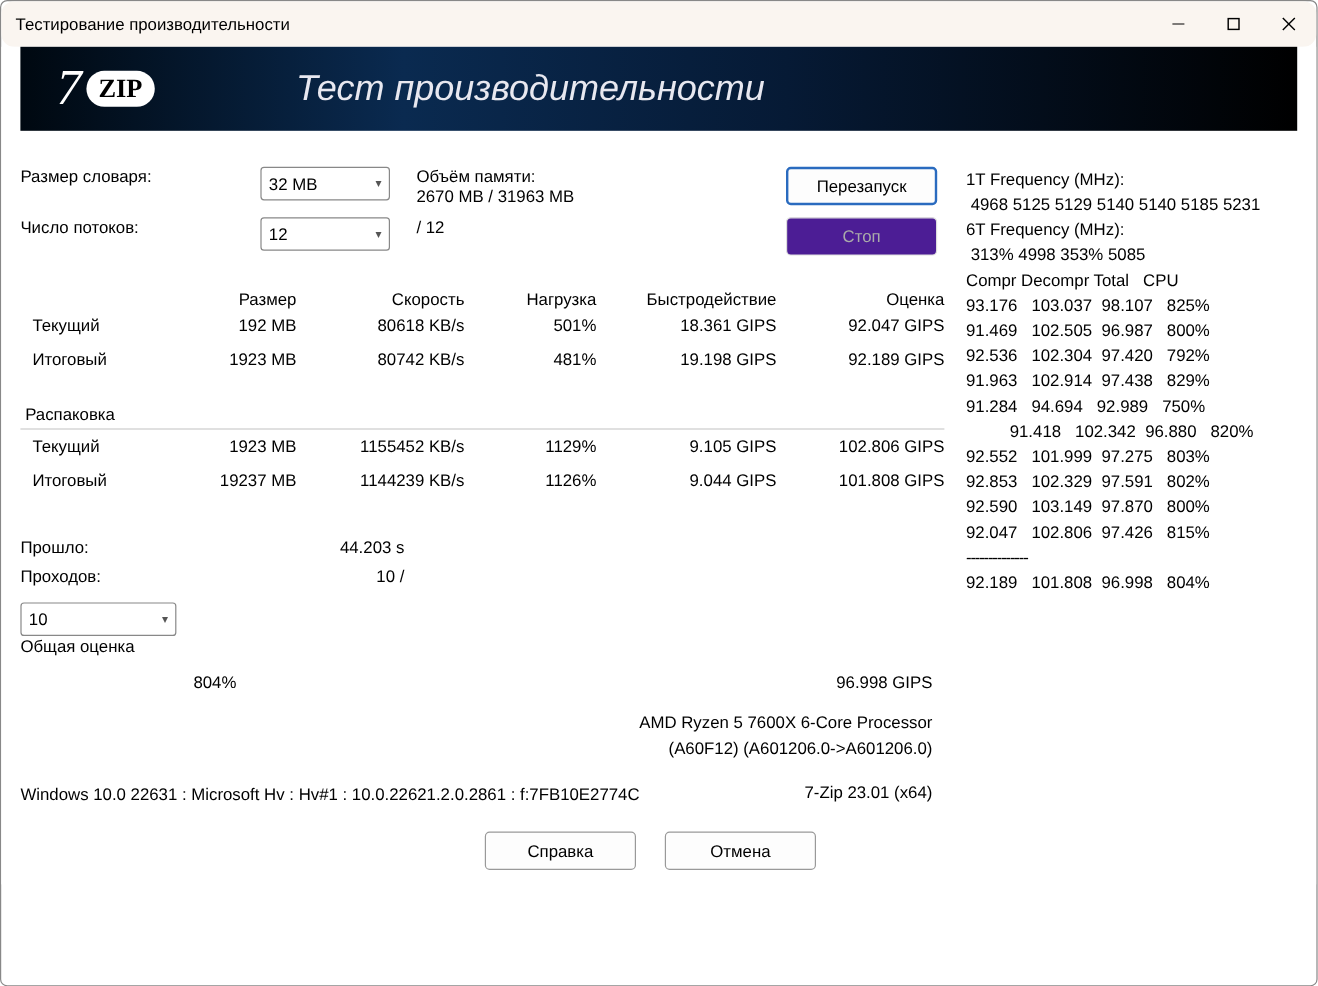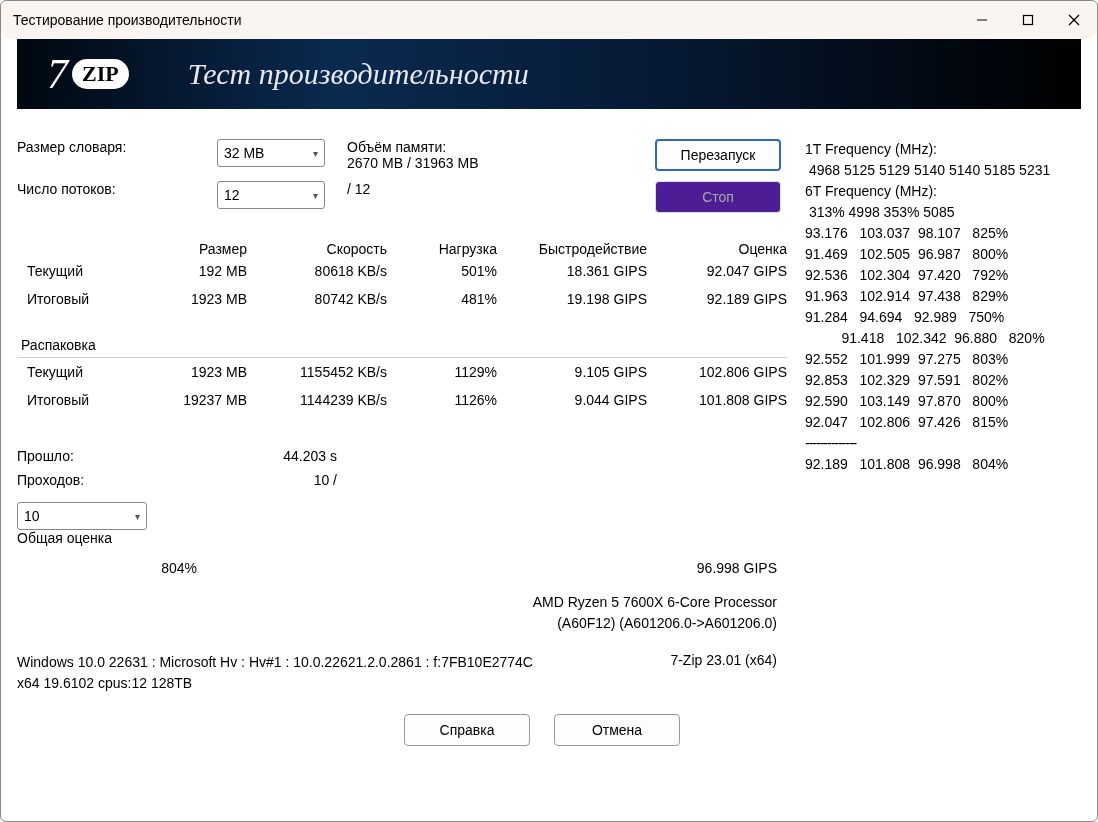--- a/index.html
+++ b/index.html
@@ -7,21 +7,21 @@
 .titlebar { display: flex; align-items: center; height: 38px; background: #faf5f0; padding: 0 0 0 12px; border-radius: 11px; }
 .titlebar-title { flex: 1; font-size: 14px; }
 .titlebar-buttons { display: flex; }
 .titlebar-btn { width: 46px; height: 38px; display: flex; align-items: center; justify-content: center; font-size: 14px; }
 .titlebar-btn svg { width: 12px; height: 12px; }
 .content { padding: 0 16px 12px 16px; background: #fff; }
 .banner { height: 70px; background: linear-gradient(90deg, #000810 0%, #0a2a50 30%, #061a35 60%, #000 100%); display: flex; align-items: center; padding-left: 30px; position: relative; }
 .banner-logo { font-family: Georgia, serif; font-size: 36px; color: #fff; font-style: italic; display:flex; align-items:center;}
 .banner-logo .seven { font-size: 42px; font-weight: 300; font-style: italic; margin-right: 2px;}
 .banner-zip { background:#fff; color:#000; padding:2px 10px; border-radius:16px; font-size:22px; font-weight:bold; font-style:normal; margin-left:2px;}
-.banner-text { font-family: Liberation Serif, serif; font-size: 30px; color: #e8e8f0; margin-left: 59px; font-style: italic;}
+.banner-text { font-family: Liberation Sans, sans-serif; font-size: 30px; color: #e8e8f0; margin-left: 118px; font-style: italic;}
 .main-area { display: flex; margin-top: 30px; }
 .left-col { flex: 1; padding-right: 10px; }
 .right-col { width: 300px; padding-left: 8px; line-height: 1.5; font-size: 14px;}
 .controls-row { display: flex; align-items: flex-start; margin-bottom: 10px; }
 .controls-row .lbl { width: 200px; }
 .combo { width: 108px; height: 28px; border: 1px solid #888; border-radius: 3px; display: flex; align-items: center; padding: 0 6px; justify-content: space-between; background: #fff;}
 .combo .chev { font-size: 10px; color:#555;}
 .mem-label { margin-left: 22px; }
 .mem-block { display: flex; flex-direction: column; }
 .btn { min-width: 126px; height: 32px; border: 1px solid #999; border-radius: 4px; background: #fdfdfd; display: inline-flex; align-items: center; justify-content: center; font-size: 14px; }
@@ -184,36 +184,36 @@
       </div>
 
       <div class="cpu-name">
         <div>AMD Ryzen 5 7600X 6-Core Processor</div>
         <div>(A60F12) (A601206.0-&gt;A601206.0)</div>
       </div>
 
       <div class="footer-row">
         <div class="footer-left">
           <div>Windows 10.0 22631 : Microsoft Hv : Hv#1 : 10.0.22621.2.0.2861 : f:7FB10E2774C</div>
-          <div>x64 19.6102 cpus:12 128TB</div>
         </div>
         <div class="footer-right">7-Zip 23.01 (x64)</div>
       </div>
 
       <div class="bottom-buttons">
         <div class="btn">Справка</div>
         <div class="btn">Отмена</div>
       </div>
     </div>
 
     <div class="right-col">
       <div>1T Frequency (MHz):</div>
       <div style="white-space:pre;"> 4968 5125 5129 5140 5140 5185 5231</div>
       <div>6T Frequency (MHz):</div>
       <div style="white-space:pre;"> 313% 4998 353% 5085</div>
+      <div style="white-space:pre;">Compr Decompr Total   CPU</div>
       <div id="side-rows">
           <div style="white-space: pre;">93.176   103.037  98.107   825%</div>
           <div style="white-space: pre;">91.469   102.505  96.987   800%</div>
           <div style="white-space: pre;">92.536   102.304  97.420   792%</div>
           <div style="white-space: pre;">91.963   102.914  97.438   829%</div>
           <div style="white-space: pre;">91.284   94.694   92.989   750%</div>
           <div style="white-space: pre; text-align: center;">91.418   102.342  96.880   820%</div>
           <div style="white-space: pre;">92.552   101.999  97.275   803%</div>
           <div style="white-space: pre;">92.853   102.329  97.591   802%</div>
           <div style="white-space: pre;">92.590   103.149  97.870   800%</div>

